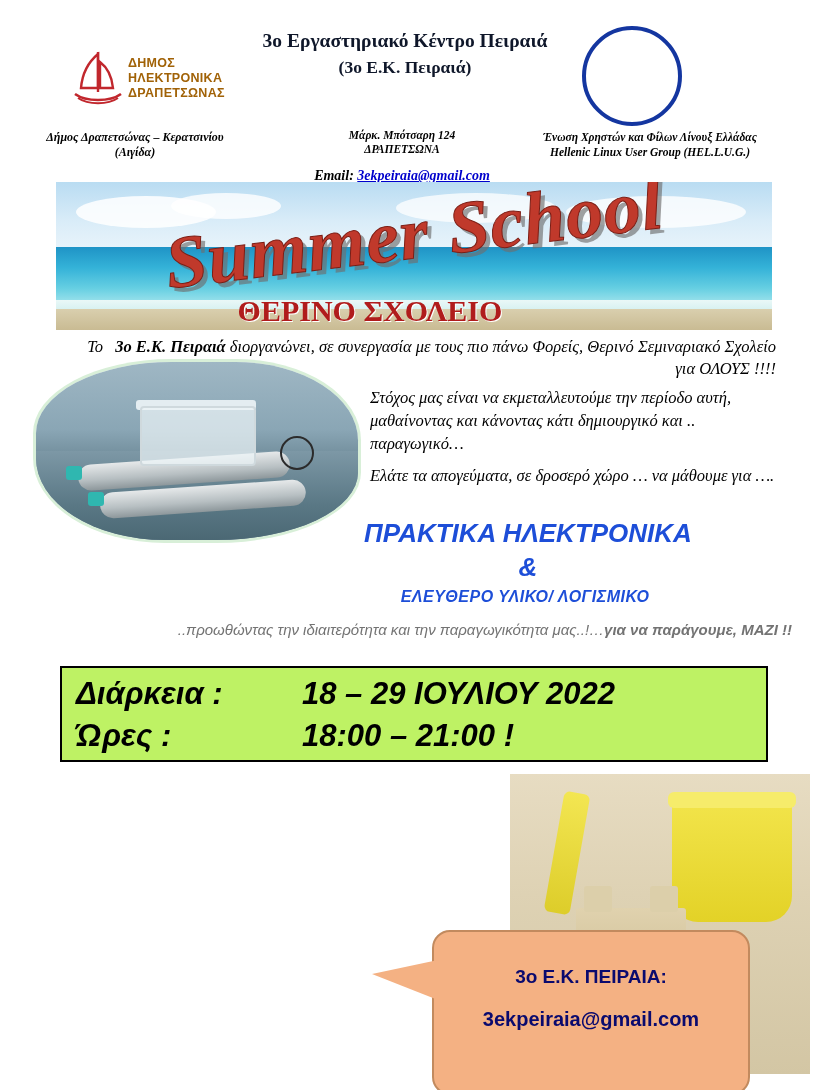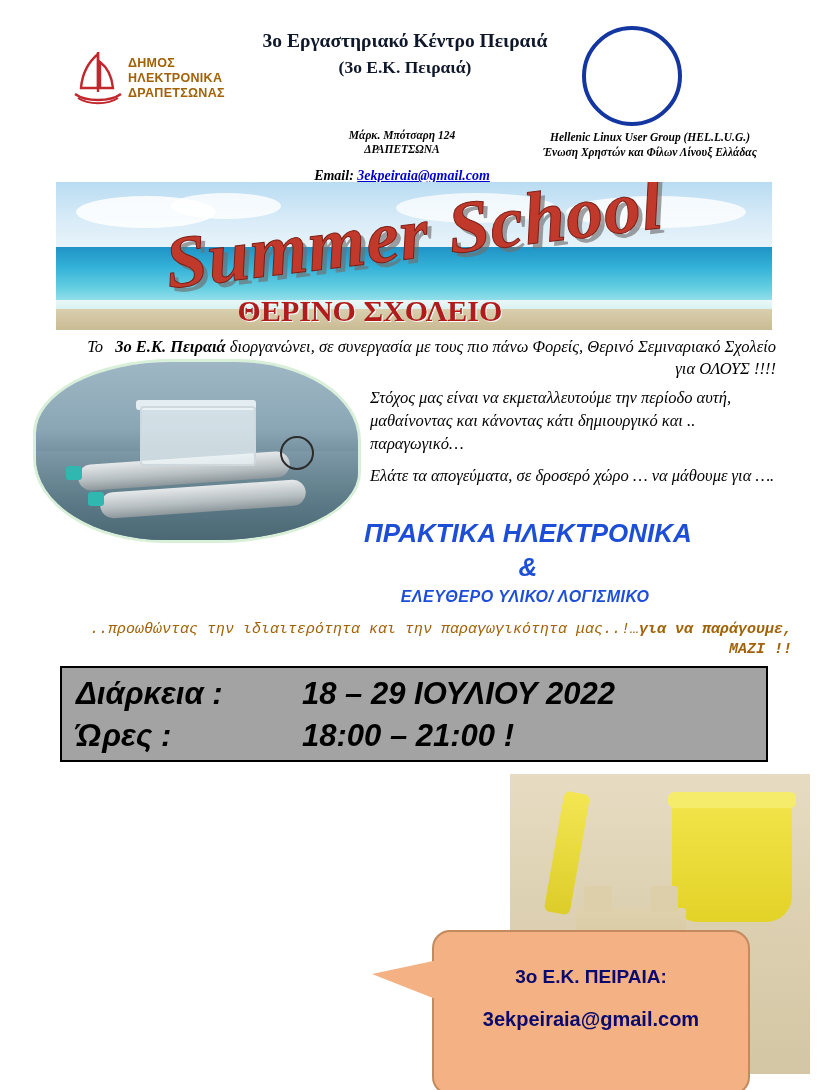--- a/index.html
+++ b/index.html
@@ -241,35 +241,35 @@
     color: #1d4ed8;
     text-align: center;
   }
   .bigline.l1 { top: 518px; font-size: 26px; }
   .bigline.l2 { top: 552px; font-size: 26px; }
   .bigline.l3 { top: 588px; font-size: 16px; left: 252px; width: 546px; letter-spacing: .5px;}
 
   .motto {
     position: absolute;
     left: 48px; top: 620px; width: 744px;
-    font-family: Liberation Mono, monospace;
+    font-family: Liberation Sans, sans-serif;
     font-style: italic;
     font-size: 15px;
     line-height: 20px;
-    color: #a16207;
+    color: #737373;
     text-align: right;
   }
   .motto b { font-weight: bold; }
 
   
   .datebox {
     position: absolute;
     left: 60px; top: 666px;
     width: 708px; height: 96px;
-    background: #a3a3a3;
+    background: #bef264;
     border: 2px solid #000;
     box-sizing: border-box;
     text-align: center;
   }
   .datebox .row {
     position: absolute;
     left: 0; width: 708px;
     font-family: "Liberation Sans", sans-serif;
     font-weight: bold;
     font-style: italic;
@@ -405,20 +405,21 @@
 
     <div class="addr">
       <div>Μάρκ. Μπότσαρη 124</div>
       <div>ΔΡΑΠΕΤΣΩΝΑ</div>
       <div class="email-line">
         <span>Email:</span>
         <span class="mail">3ekpeiraia@gmail.com</span>
       </div>
     </div>
 
+    <div class="left-caption">Δήμος Δραπετσώνας – Κερατσινίου (Αιγίδα)</div>
 
     <div class="logo-right">
       <div class="tux-circle"></div>
       <svg width="100" height="100" viewBox="0 0 100 100">
         <defs>
           <path id="topArc" d="M 16 50 A 34 34 0 0 1 84 50"></path>
           <path id="botArc" d="M 12 52 A 38 38 0 0 0 88 52"></path>
         </defs>
         <text font-size="9" font-weight="bold" fill="#1436a0" font-family="Liberation Sans, sans-serif">
           <textPath href="#topArc" startOffset="50%" text-anchor="middle">HEL.L.U.G.</textPath>
@@ -435,22 +436,22 @@
         <circle cx="55.5" cy="38.5" r="2" fill="#111"></circle>
         <path d="M43 46 L50 51 L57 46 Z" fill="#f0a500"></path>
         <path d="M40 84 L31 90 L44 89 Z" fill="#f0a500"></path>
         <path d="M60 84 L69 90 L56 89 Z" fill="#f0a500"></path>
         <rect x="29" y="50" width="14" height="10" fill="#1436a0"></rect>
         <rect x="57" y="50" width="14" height="10" fill="#1436a0"></rect>
       </svg>
     </div>
 
     <div class="right-caption">
+      <div>Ένωση Χρηστών και Φίλων Λίνουξ Ελλάδας</div>
       <div>Hellenic Linux User Group (HEL.L.U.G.)</div>
-      <div>Ένωση Χρηστών και Φίλων Λίνουξ Ελλάδας</div>
     </div>
   </div>
 
   <div class="banner">
     <div class="sky"></div>
     <svg class="clouds" viewBox="0 0 716 50" preserveAspectRatio="none">
       <ellipse cx="90" cy="26" rx="70" ry="16" fill="#ffffff" opacity=".85"></ellipse>
       <ellipse cx="170" cy="20" rx="55" ry="13" fill="#ffffff" opacity=".8"></ellipse>
       <ellipse cx="420" cy="22" rx="80" ry="15" fill="#ffffff" opacity=".75"></ellipse>
       <ellipse cx="600" cy="26" rx="90" ry="16" fill="#ffffff" opacity=".8"></ellipse>

